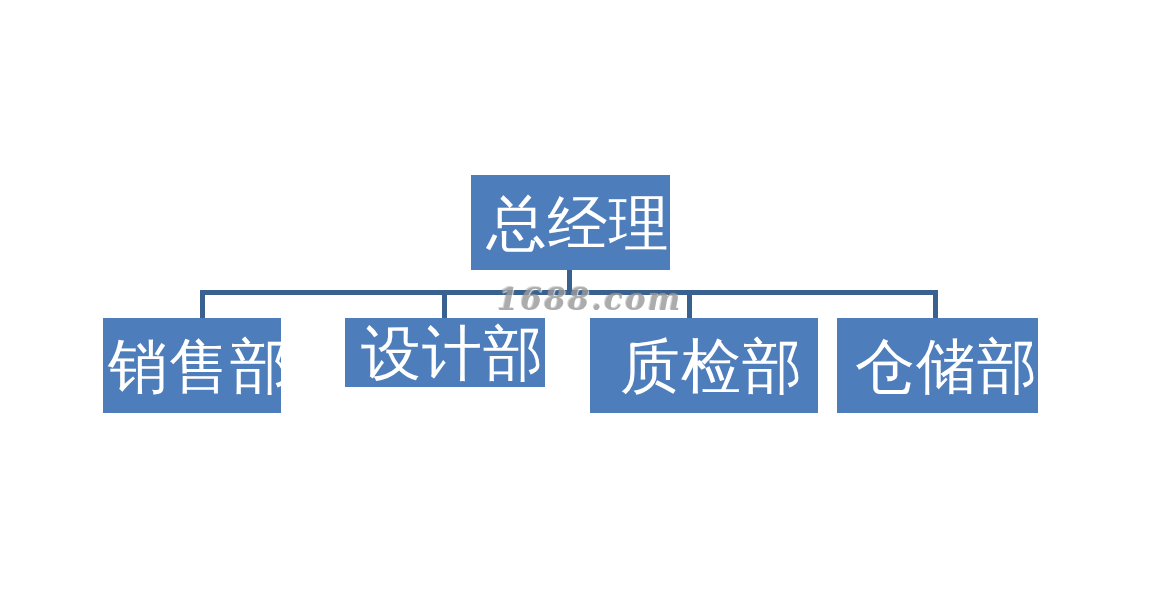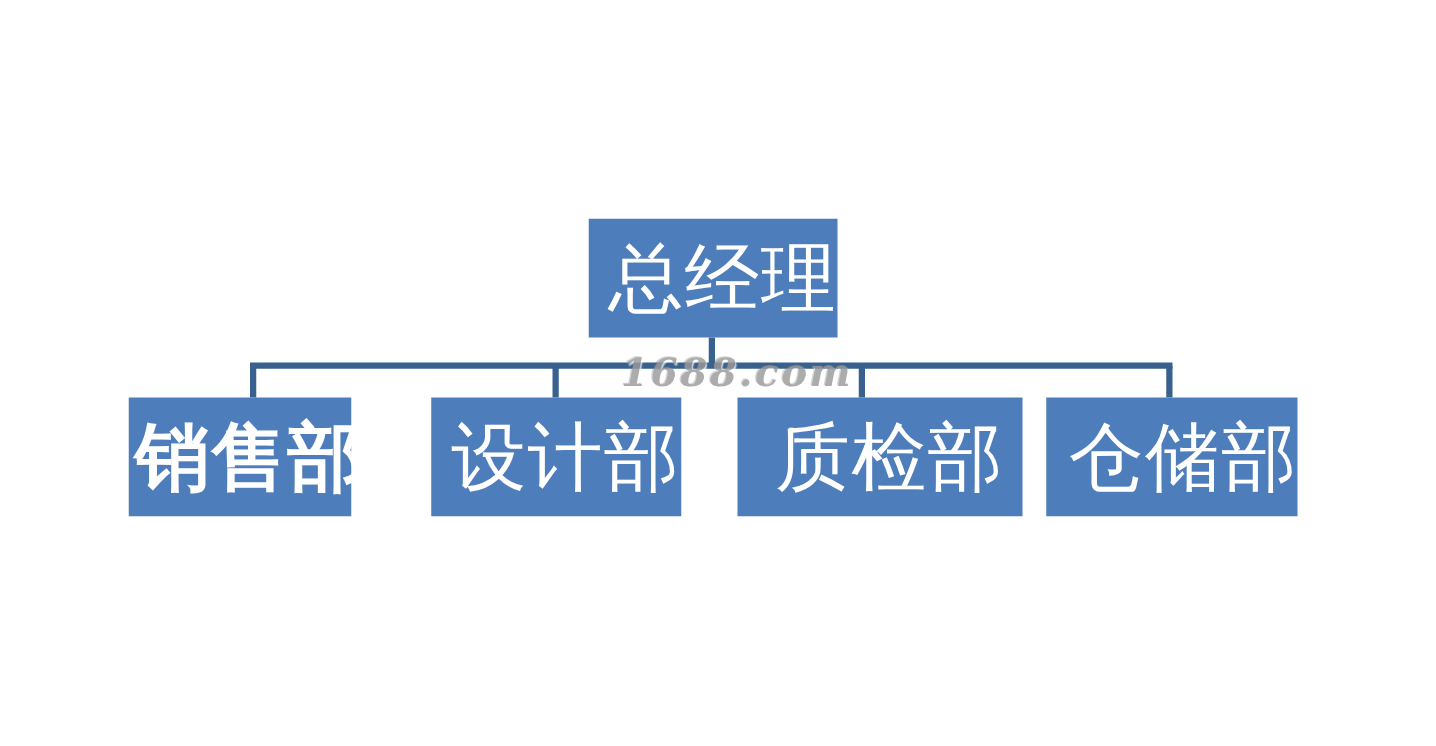--- a/index.html
+++ b/index.html
@@ -28,22 +28,22 @@
     justify-content: center;
     font-size: 60px;
     line-height: 1;
     letter-spacing: 1px;
     white-space: nowrap;
     z-index: 2;
     padding-left: 15px;
   }
   .node span { display: block; }
   .node.root  { left: 471px; top: 175px; width: 199px; height: 95px; }
-  .node.d0    { left: 103px; top: 318px; width: 178px; height: 95px; font-weight: bold; }
-  .node.d1    { left: 345px; top: 318px; width: 200px; height: 95px; text-align: center; }
+  .node.d0    { left: 103px; top: 318px; width: 178px; height: 95px; }
+  .node.d1    { left: 345px; top: 318px; width: 200px; height: 69px; text-align: center; }
   .node.d2    { left: 590px; top: 318px; width: 228px; height: 95px; }
   .node.d3    { left: 837px; top: 318px; width: 201px; height: 95px; justify-content: flex-end; }
   .conn {
     position: absolute;
     background: var(--connector);
     z-index: 1;
   }
   .conn.stub  { left: 567px; top: 270px; width: 5px;   height: 23px; }
   .conn.hline { left: 200px; top: 290px; width: 738px; height: 5px;  }
   .conn.drop  { top: 293px; width: 5px; height: 25px; }

